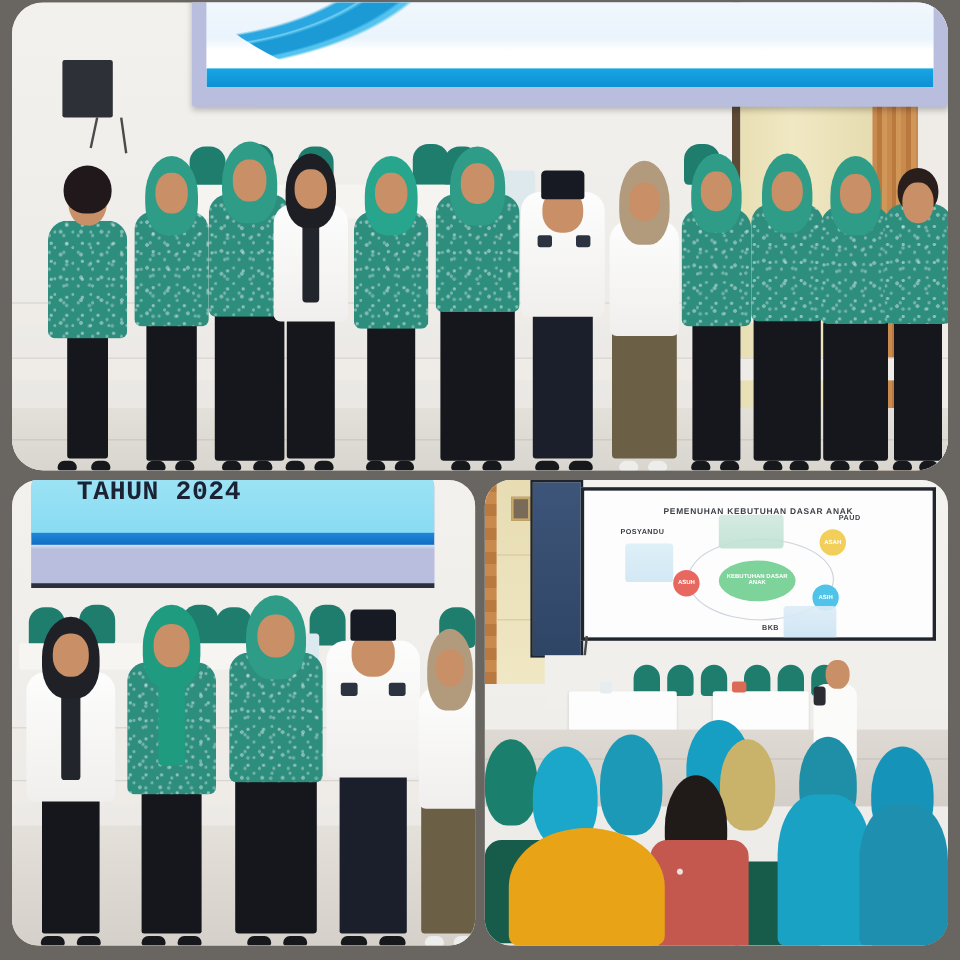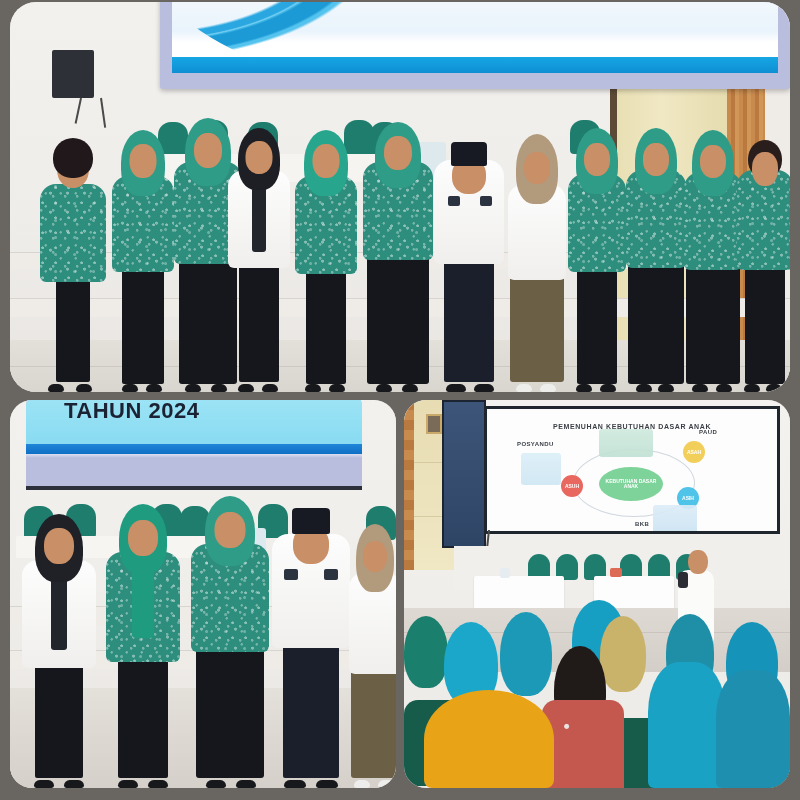--- a/index.html
+++ b/index.html
@@ -7,21 +7,21 @@
     width:800px;height:800px;overflow:hidden;
     background:#696561;
     font-family:"Liberation Sans",sans-serif;
     position:relative;
   }
   .collage{position:absolute;inset:0;}
 
   
   .panel{position:absolute;border-radius:22px;overflow:hidden;background:#cfcbc6;}
   .panel-top{left:10px;top:2px;width:780px;height:390px;border-radius:26px;}
-  .panel-bl{left:10px;top:400px;width:386px;height:388px;}
+  .panel-bl{left:10px;top:400px;width:386px;height:388px;font-family:Liberation Mono, monospace;}
   .panel-br{left:404px;top:400px;width:386px;height:388px;}
 
   
   .wall{position:absolute;inset:0;background:
      linear-gradient(#f3f1ee,#efedea 55%,#e8e5e1);}
   .floorline{position:absolute;left:0;right:0;background:#dedad5;}
 
   
   .screen-top{
     position:absolute;left:150px;top:-78px;width:630px;height:165px;

